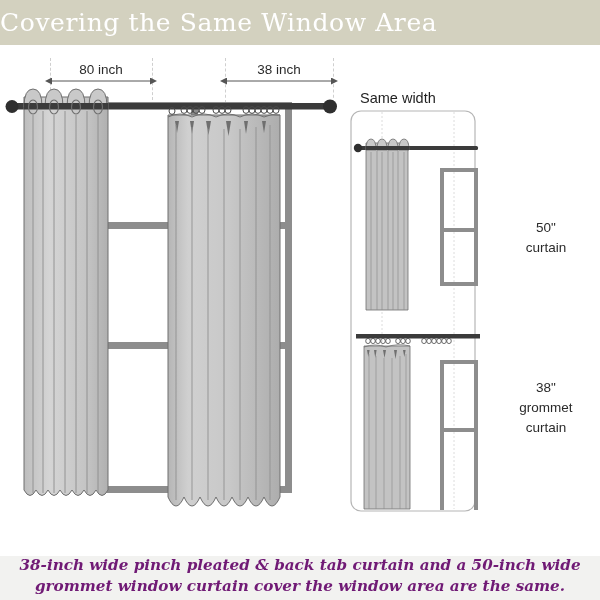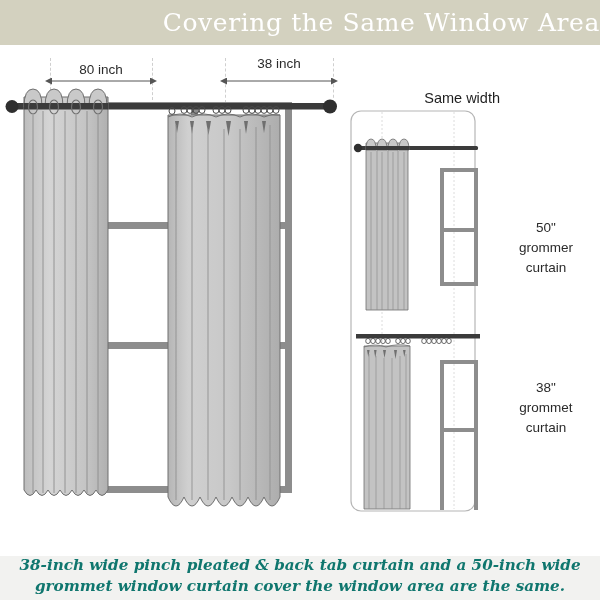--- a/index.html
+++ b/index.html
@@ -19,21 +19,21 @@
   
   .header-band {
     position: absolute; left: 0; top: 0;
     width: 600px; height: 45px;
     background: #d3d1bf;
   }
   .header-title {
     position: absolute; left: 0; top: 0;
     width: 600px; height: 45px;
     line-height: 45px;
-    text-align: right;
+    text-align: left;
     font-family: "DejaVu Serif", "Liberation Serif", serif;
     font-size: 25px;
     letter-spacing: 0.6px;
     color: #ffffff;
     white-space: nowrap;
   }
 
   
   .footer-band {
     position: absolute; left: 0; top: 556px;
@@ -42,21 +42,21 @@
   }
   .footer-text {
     position: absolute; left: 18px; top: 555px;
     width: 564px;
     text-align: center;
     font-family: "DejaVu Serif", "Liberation Serif", serif;
     font-style: italic;
     font-weight: bold;
     font-size: 15.2px;
     line-height: 21px;
-    color: #0f766e;
+    color: #701a75;
   }
 
   
   .dim-label {
     position: absolute;
     font-size: 13.5px;
     color: #2b2b2b;
     text-align: center;
     white-space: nowrap;
   }
@@ -64,21 +64,21 @@
     position: absolute;
     width: 0; border-left: 1px dashed #cfcfcf;
   }
 
   
   #main-svg { position: absolute; left: 0; top: 45px; }
 
   
   .panel-title {
     position: absolute; left: 360px; top: 90px;
-    width: 140px; text-align: right;
+    width: 140px; text-align: left;
     font-size: 14.5px; color: #1f1f1f;
   }
   .panel-note {
     position: absolute;
     width: 92px; text-align: center;
     font-size: 13.5px; line-height: 20px; color: #2b2b2b;
   }
   #note-top { left: 500px; top: 218px; }
   #note-bot { left: 500px; top: 378px; }
   #right-svg { position: absolute; left: 350px; top: 110px; }
@@ -90,21 +90,21 @@
 
   <div class="header-band"></div>
   <div class="header-title">Covering the Same Window Area</div>
 
   <div class="guide" style="left:50px;  top:58px; height:42px;"></div>
   <div class="guide" style="left:152px; top:58px; height:42px;"></div>
   <div class="guide" style="left:225px; top:58px; height:45px;"></div>
   <div class="guide" style="left:333px; top:58px; height:45px;"></div>
 
   <div class="dim-label" style="left:50px; top:62px; width:102px;">80 inch</div>
-  <div class="dim-label" style="left:225px; top:56px; width:108px;">38 inch</div>
+  <div class="dim-label" style="left:225px; top:62px; width:108px;">38 inch</div>
 
   <svg width="600" height="50" style="position:absolute;left:0;top:45px">
     <defs>
       <marker id="arrL" markerWidth="7" markerHeight="7" refX="6" refY="3.5" orient="auto">
         <path d="M7,0 L0,3.5 L7,7 z" fill="#555"></path>
       </marker>
       <marker id="arrR" markerWidth="7" markerHeight="7" refX="1" refY="3.5" orient="auto">
         <path d="M0,0 L7,3.5 L0,7 z" fill="#555"></path>
       </marker>
     </defs>
@@ -305,21 +305,20 @@
         <path d="M34,248 L34,399"></path>
           <path d="M42,248 L42,399"></path>
         <path d="M50,246 L50,399"></path>
           <path d="M56,244 L56,399"></path>
       </g>
     </g>
   </svg>
 
   <div class="panel-note" id="note-top">
     <div>50"</div>
-    <div>grommer</div>
     <div>curtain</div>
   </div>
 
   <div class="panel-note" id="note-bot">
     <div>38"</div>
     <div>grommet</div>
     <div>curtain</div>
   </div>
 
   <div class="footer-band"></div>

